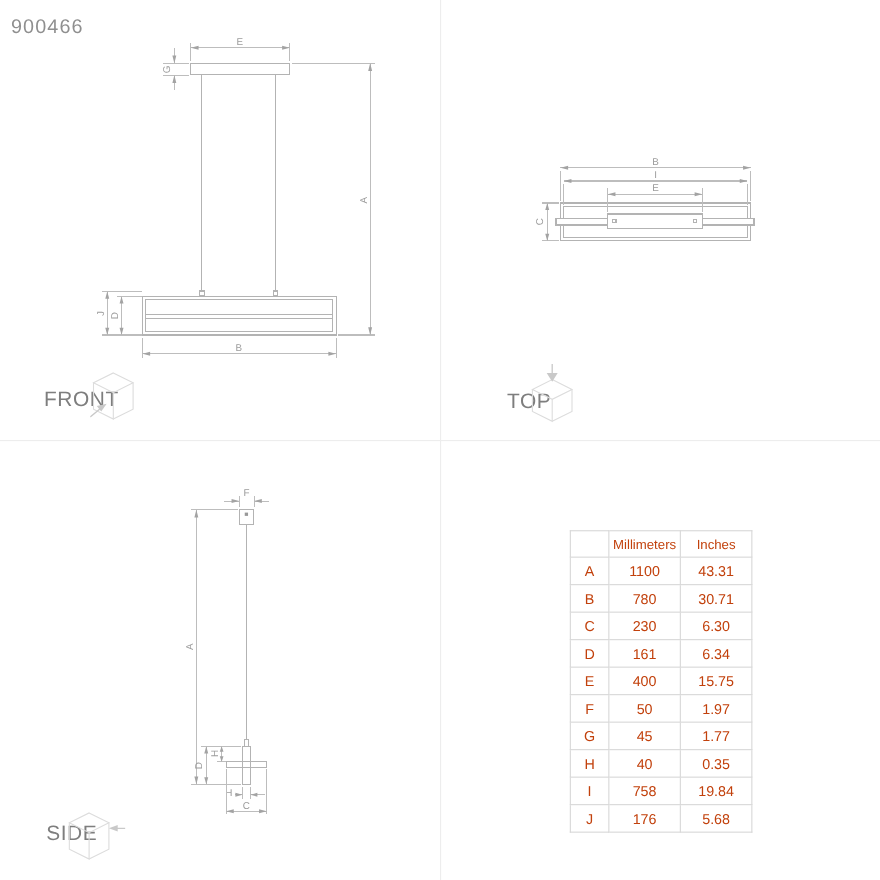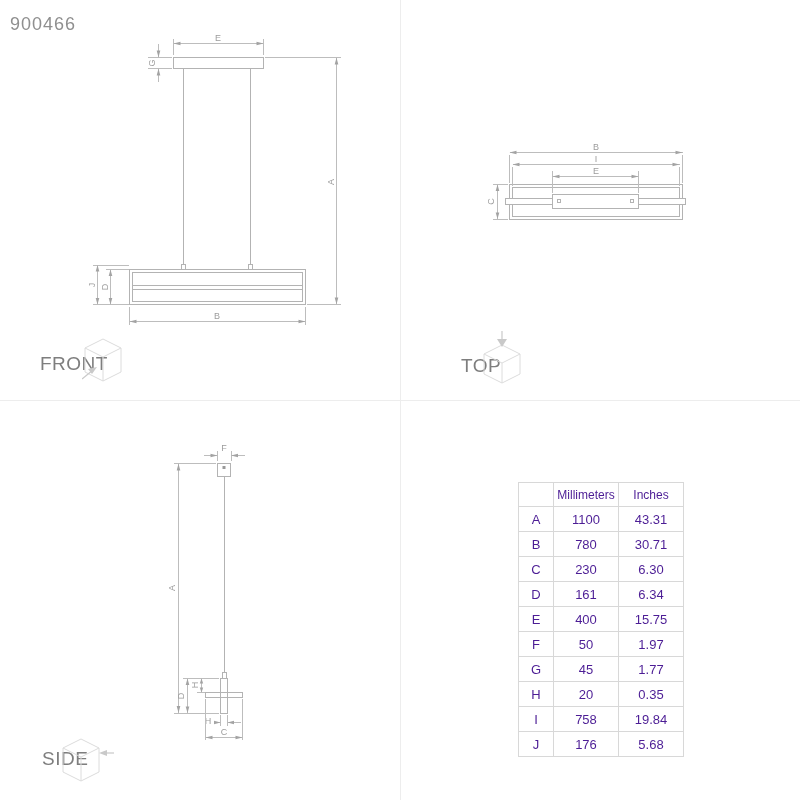--- a/index.html
+++ b/index.html
@@ -27,21 +27,21 @@
   .dtext{ font-family:"Liberation Sans", sans-serif; font-size:9px; fill:#9c9c9c; }
 
   svg.cube { position:absolute; }
   .cubeln { stroke:#dcdcdc; stroke-width:1; fill:none; }
   .cubearrow { stroke:#c9c9c9; stroke-width:1.2; fill:none; }
   .cubearrowhead { fill:#c9c9c9; stroke:none; }
 
   table.dims {
     position:absolute; left:518px; top:482px;
     border-collapse:collapse; table-layout:fixed;
-    color:#4c1d95;
+    color:#c2410c;
   }
   table.dims th, table.dims td {
     border:1px solid #d8d8d8; text-align:center; vertical-align:middle;
     font-weight:normal; padding:0;
   }
   table.dims th { font-size:12px; height:23px; }
   table.dims td { font-size:13px; height:24px; }
   table.dims .c-letter { width:34px; }
   table.dims .c-mm     { width:64px; }
   table.dims .c-in     { width:64px; }
@@ -267,21 +267,21 @@
         <td>50</td>
         <td>1.97</td>
       </tr>
       <tr>
         <td>G</td>
         <td>45</td>
         <td>1.77</td>
       </tr>
       <tr>
         <td>H</td>
-        <td>20</td>
+        <td>40</td>
         <td>0.35</td>
       </tr>
       <tr>
         <td>I</td>
         <td>758</td>
         <td>19.84</td>
       </tr>
       <tr>
         <td>J</td>
         <td>176</td>

